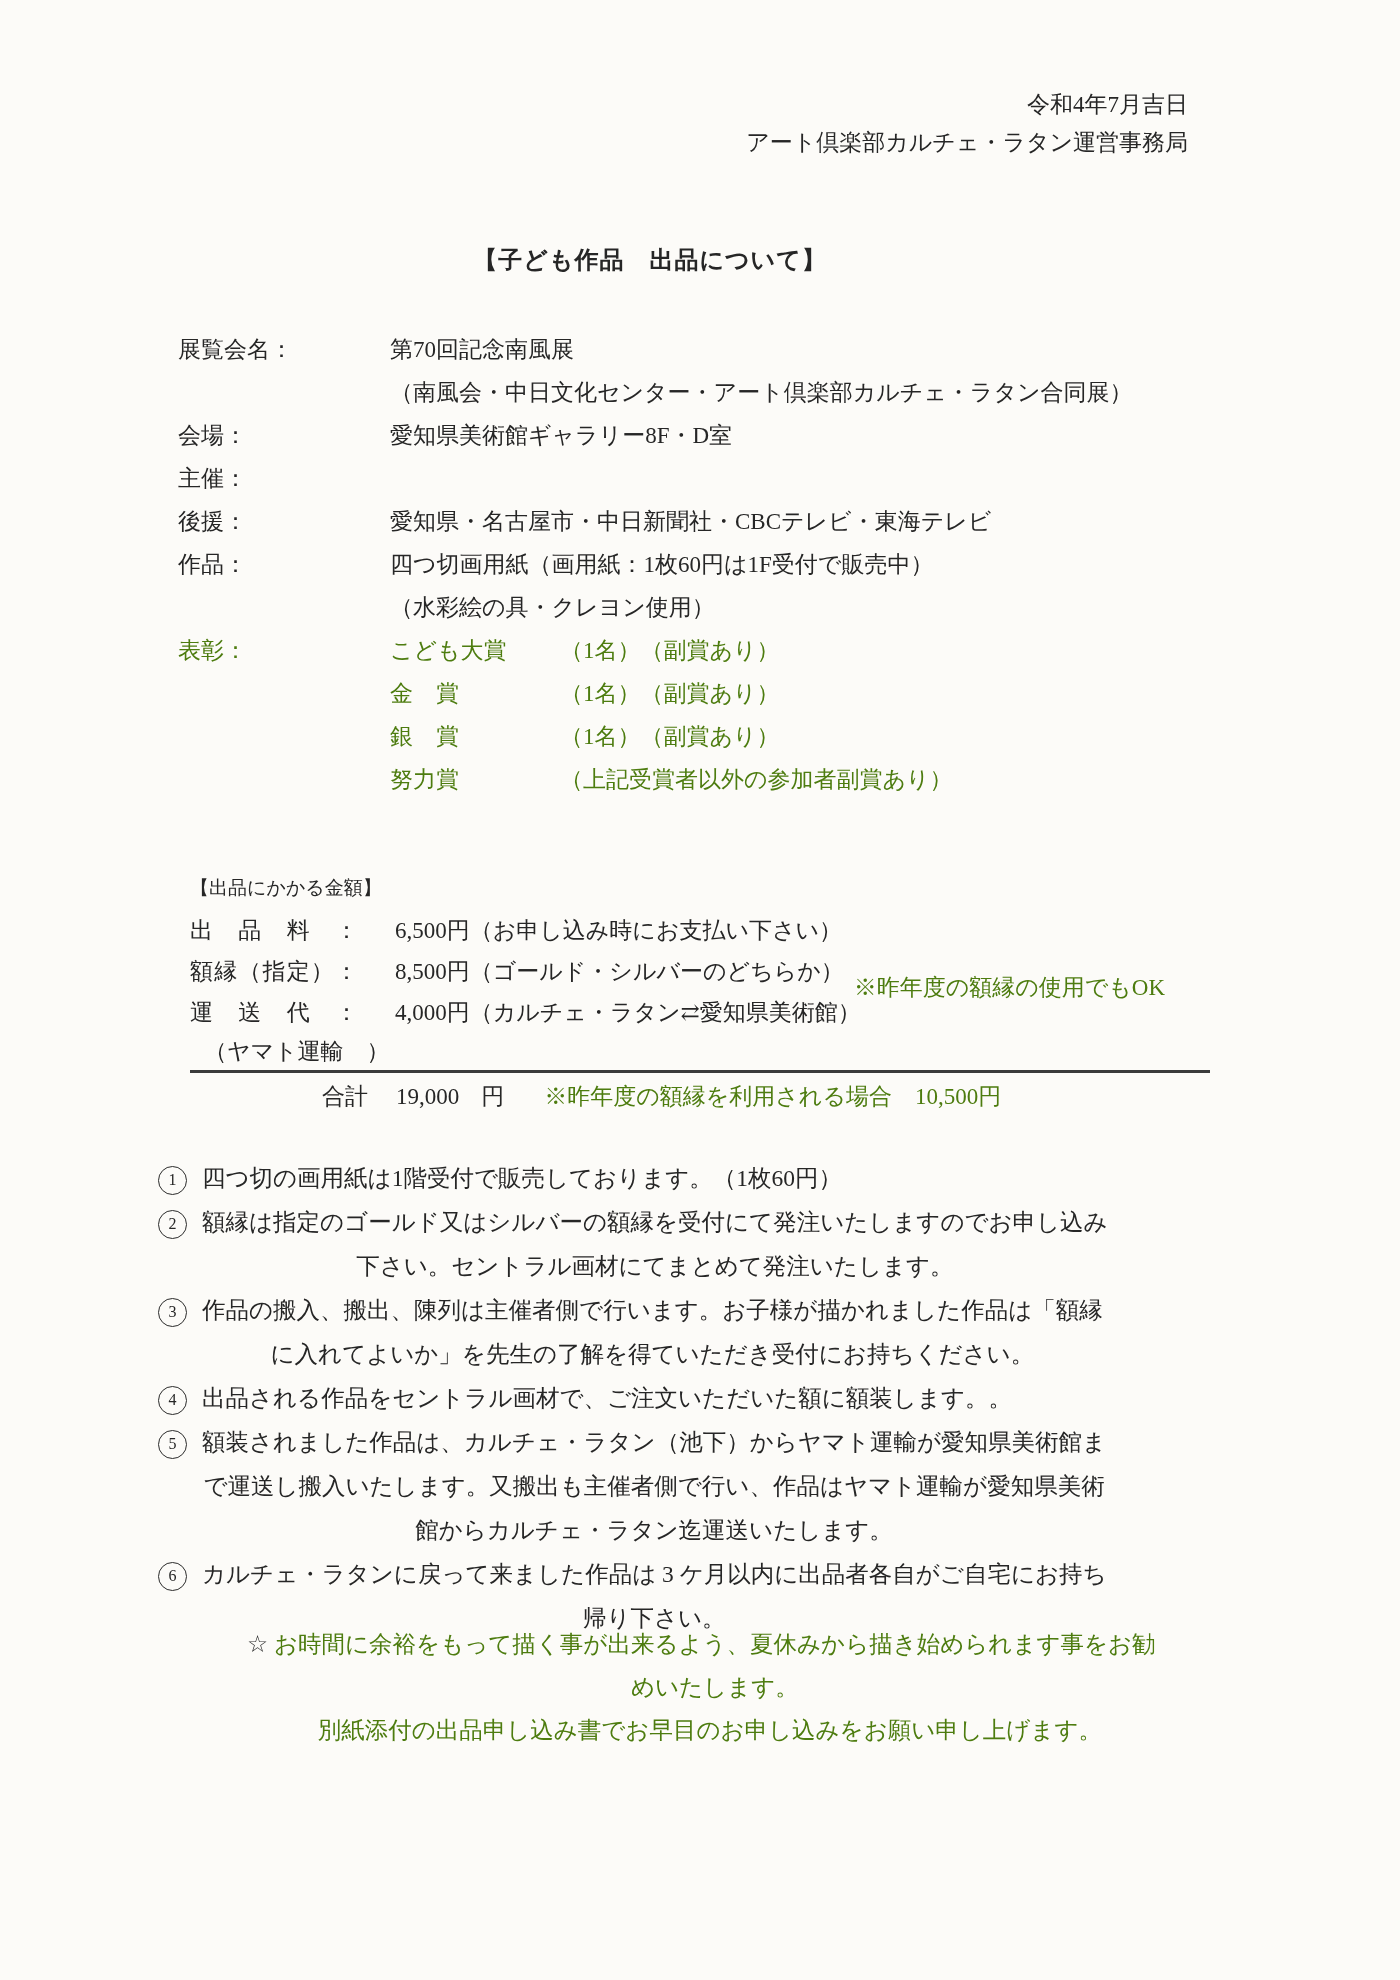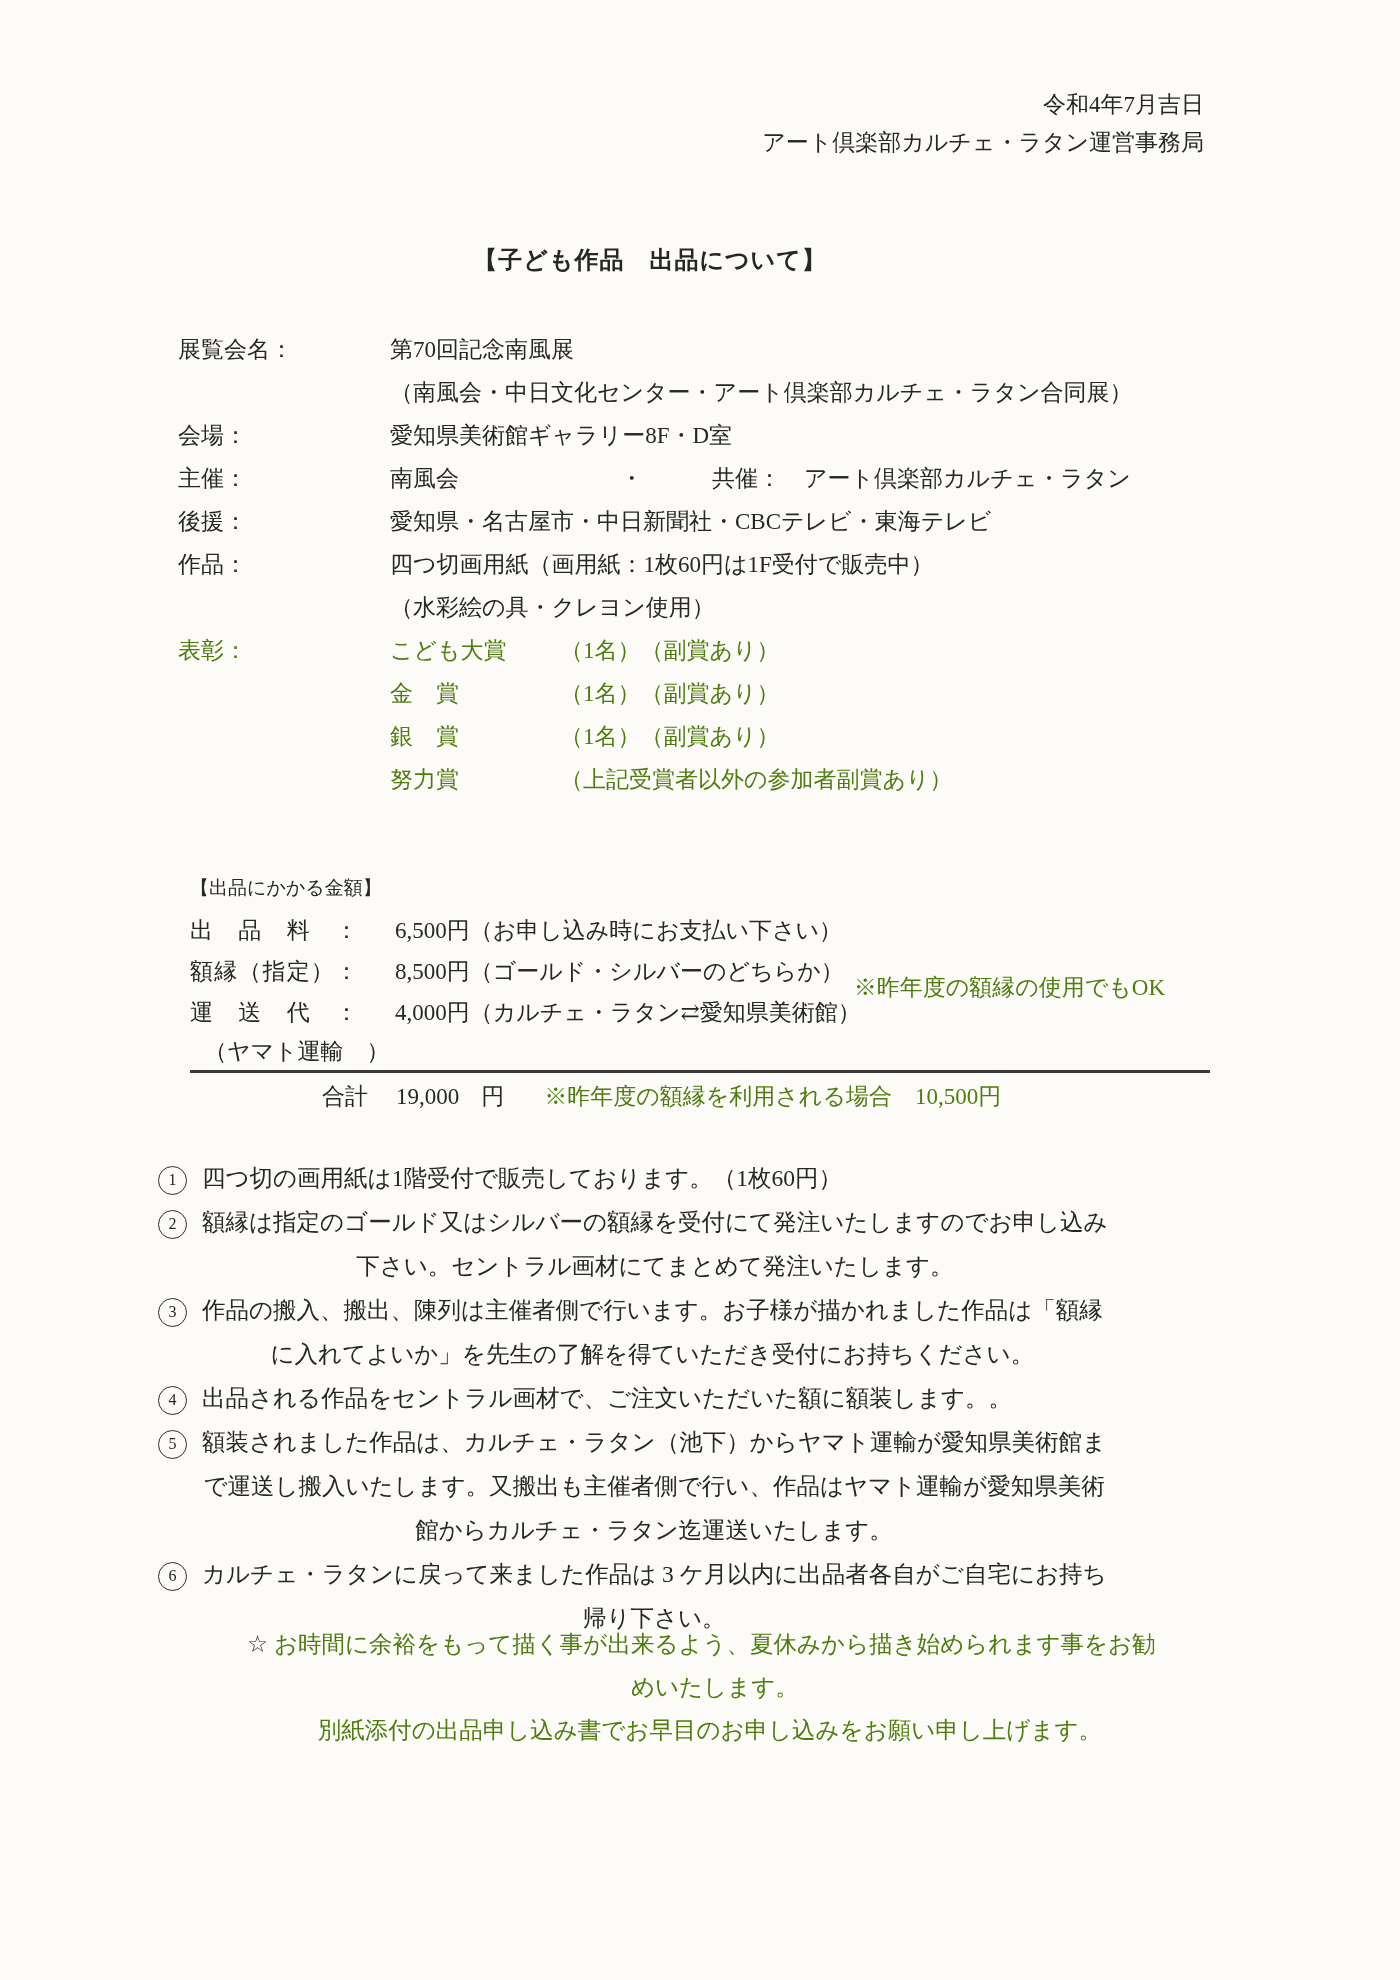--- a/index.html
+++ b/index.html
@@ -3,21 +3,21 @@
 <meta charset="utf-8">
 <style>
   html,body { margin:0; padding:0; background:#e8e8e6; }
   .page {
     position:relative; width:1400px; height:1980px; margin:0 auto;
     background:#fcfbf8; overflow:hidden;
     font-family:"Liberation Serif","DejaVu Serif",serif;
     color:#262626; font-size:23px;
   }
   .red { color:#4d7c0f; }
-  .header-block { position:absolute; top:86px; right:196px; text-align:right; line-height:38px; }
+  .header-block { position:absolute; top:86px; right:212px; text-align:right; line-height:38px; }
   .doc-title { position:absolute; top:244px; left:0; width:1300px; margin:0;
     text-align:center; font-size:24px; font-weight:bold; letter-spacing:1px; }
   .info-block { position:absolute; left:178px; top:328px; }
   .irow { display:flex; height:43px; line-height:43px; white-space:pre; }
   .ilabel { width:212px; flex:none; }
   .award-name { display:inline-block; width:170px; white-space:pre; }
   .fees-block { position:absolute; left:190px; top:866px; width:1070px; }
   .fees-heading { height:44px; line-height:44px; font-weight:normal; margin:0; font-size:19px; }
   .frow { display:flex; height:41px; line-height:41px; white-space:pre; }
   .flabel { width:168px; flex:none; text-align-last:justify; margin-right:37px; }
@@ -62,21 +62,20 @@
     <div class="irow">
       <span class="ilabel"></span>
       <span class="ivalue">（南風会・中日文化センター・アート倶楽部カルチェ・ラタン合同展）</span>
     </div>
     <div class="irow">
       <span class="ilabel">会場：</span>
       <span class="ivalue">愛知県美術館ギャラリー8F・D室</span>
     </div>
     <div class="irow">
       <span class="ilabel">主催：</span>
-      <span class="ivalue">南風会　　　　　　　・　　　共催：　アート倶楽部カルチェ・ラタン</span>
     </div>
     <div class="irow">
       <span class="ilabel">後援：</span>
       <span class="ivalue">愛知県・名古屋市・中日新聞社・CBCテレビ・東海テレビ</span>
     </div>
     <div class="irow">
       <span class="ilabel">作品：</span>
       <span class="ivalue">四つ切画用紙（画用紙：1枚60円は1F受付で販売中）</span>
     </div>
     <div class="irow">

